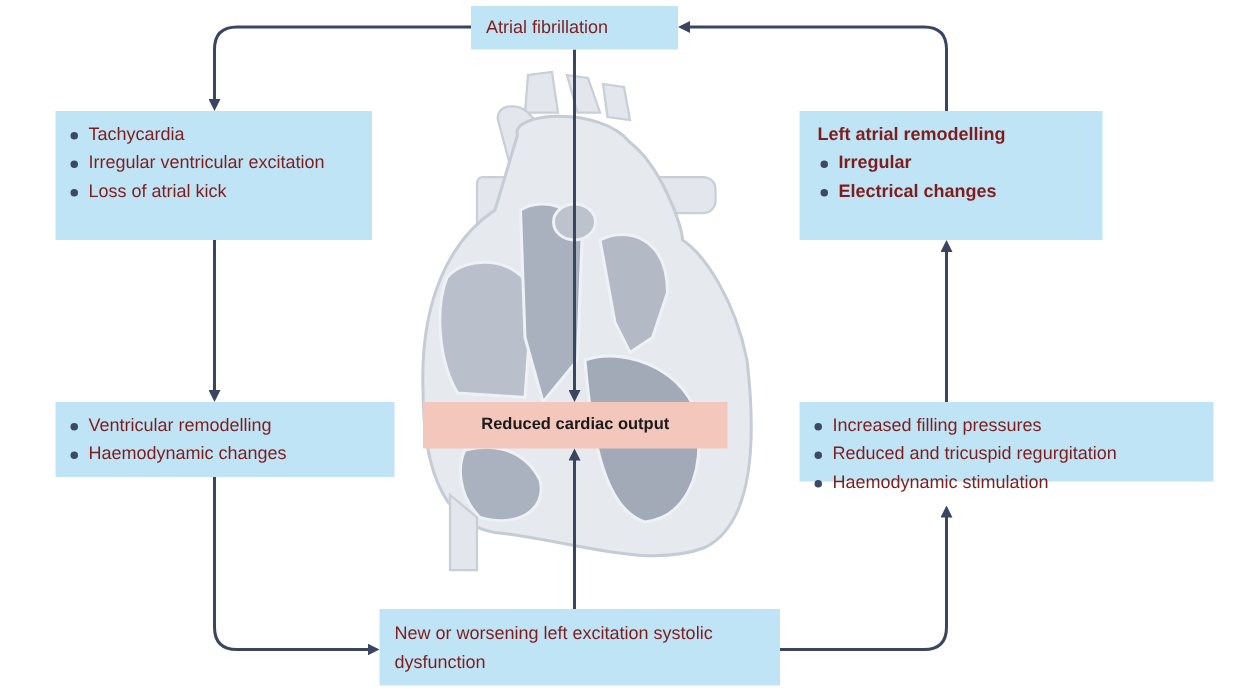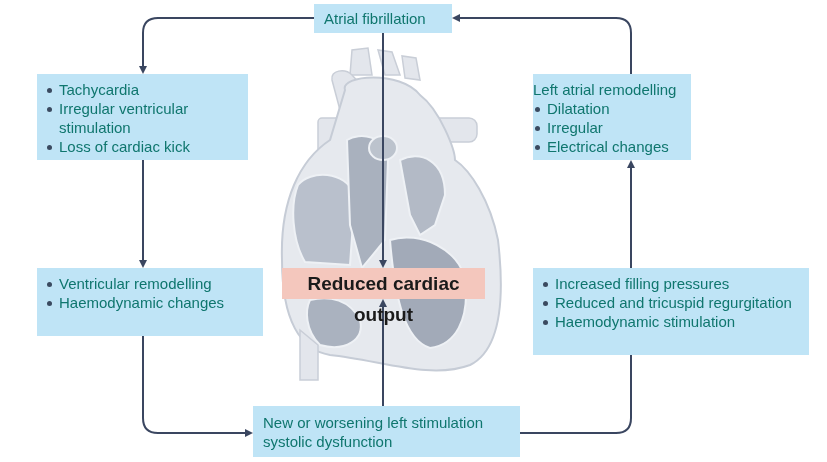--- a/index.html
+++ b/index.html
@@ -1,31 +1,31 @@
 <!DOCTYPE html>
 <html><head>
   <meta charset="utf-8">
   <style>
     html, body { margin: 0; padding: 0; background: #ffffff; }
     body { width: 827px; height: 462px; position: relative; overflow: hidden;
            font-family: "Liberation Sans", sans-serif; color: #1e2a3a; }
-    .box { position: absolute; background: #bfe4f6; font-size: 15px; line-height: 19px;
-           box-sizing: border-box; color: #0f766e; }
+    .box { position: absolute; background: #bfe4f6; font-size: 12px; line-height: 19px;
+           box-sizing: border-box; color: #7f1d1d; }
     .box ul { margin: 0; padding: 0; list-style: none; }
     .box li { position: relative; padding-left: 14px; }
     .box li::before { content: ""; position: absolute; left: 2px; top: 8px; width: 5px; height: 5px;
                       border-radius: 50%; background: #3a4a60; }
     #top-box { left: 314px; top: 4px; width: 138px; height: 29px; padding: 5px 0 0 10px; }
     #left-top-box { left: 37px; top: 74px; width: 211px; height: 86px; padding: 6px 8px; }
-    #right-top-box { left: 533px; top: 74px; width: 158px; height: 86px; padding: 6px 0; }
-    #left-mid-box { left: 37px; top: 268px; width: 226px; height: 68px; padding: 6px 8px; }
-    #right-mid-box { left: 533px; top: 268px; width: 276px; height: 87px; padding: 6px 8px; }
+    #right-top-box { left: 533px; top: 74px; width: 202px; height: 86px; padding: 6px 12px; font-weight: bold; }
+    #left-mid-box { left: 37px; top: 268px; width: 226px; height: 50px; padding: 6px 8px; }
+    #right-mid-box { left: 533px; top: 268px; width: 276px; height: 53px; padding: 6px 8px; }
     #bottom-box { left: 253px; top: 406px; width: 267px; height: 51px; padding: 7px 10px; }
     #center-box { position: absolute; left: 282px; top: 268px; width: 203px; height: 31px;
-                  background: #f4c7bd; font-weight: bold; font-size: 19px; line-height: 31px;
+                  background: #f4c7bd; font-weight: bold; font-size: 11px; line-height: 31px;
                   text-align: center; color: #1a1a1a; }
     svg.overlay { position: absolute; left: 0; top: 0; }
   </style>
 </head>
 <body>
 
 <svg class="overlay" width="827" height="462" viewBox="0 0 827 462">
   <defs>
     <marker id="ah" markerWidth="8" markerHeight="8" refX="6" refY="4" orient="auto" markerUnits="userSpaceOnUse">
       <path d="M0,0 L8,4 L0,8 Z" fill="#3a4660"></path>
@@ -74,29 +74,28 @@
   </g>
 </svg>
 
 <div class="box" id="top-box">
   <span>Atrial fibrillation</span>
 </div>
 
 <div class="box" id="left-top-box">
   <ul>
     <li>Tachycardia</li>
-    <li>Irregular ventricular stimulation</li>
-    <li>Loss of cardiac kick</li>
+    <li>Irregular ventricular excitation</li>
+    <li>Loss of atrial kick</li>
   </ul>
 </div>
 
 <div class="box" id="right-top-box">
   <div>Left atrial remodelling</div>
   <ul>
-    <li>Dilatation</li>
     <li>Irregular</li>
     <li>Electrical changes</li>
   </ul>
 </div>
 
 <div class="box" id="left-mid-box">
   <ul>
     <li>Ventricular remodelling</li>
     <li>Haemodynamic changes</li>
   </ul>
@@ -104,18 +103,18 @@
 
 <div class="box" id="right-mid-box">
   <ul>
     <li>Increased filling pressures</li>
     <li>Reduced and tricuspid regurgitation</li>
     <li>Haemodynamic stimulation</li>
   </ul>
 </div>
 
 <div class="box" id="bottom-box">
-  <span>New or worsening left stimulation systolic dysfunction</span>
+  <span>New or worsening left excitation systolic dysfunction</span>
 </div>
 
 <div id="center-box">
   <span>Reduced cardiac output</span>
 </div>
 
 </body></html>

